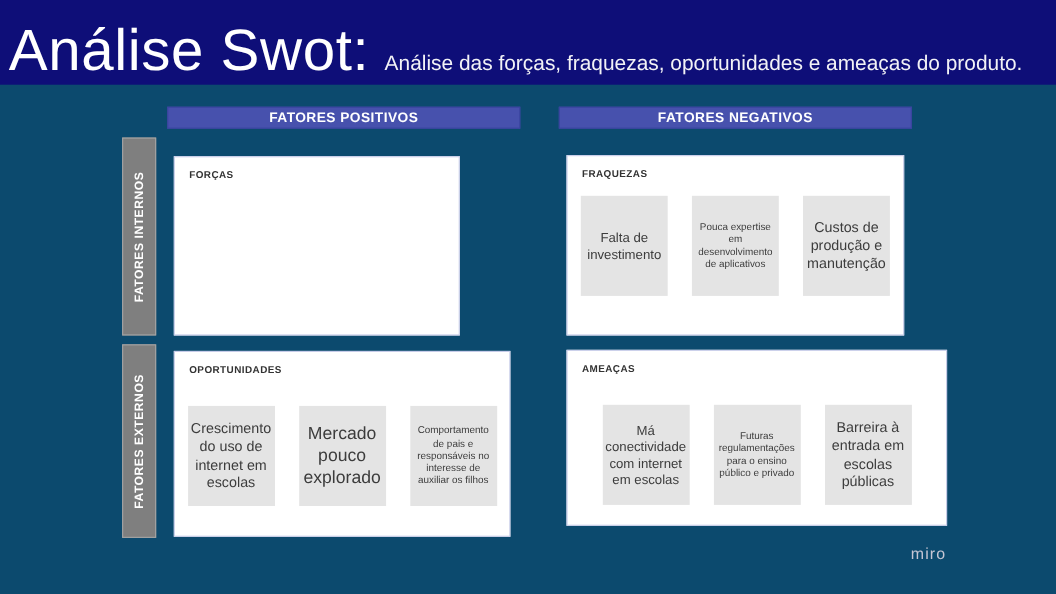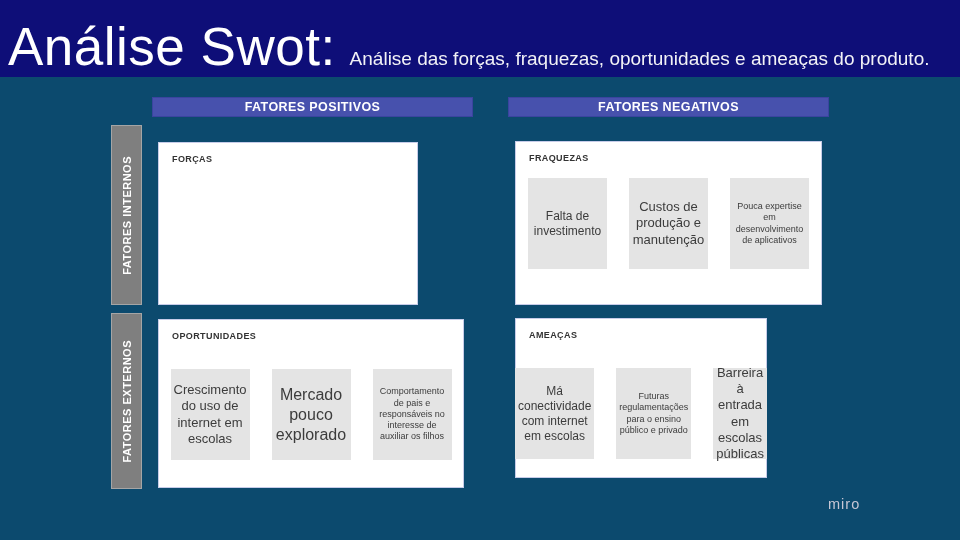--- a/index.html
+++ b/index.html
@@ -28,21 +28,21 @@
   .row-bar.external { top:313px; height:176px; }
 
   
   .quad { position:absolute; background:#ffffff; border:1px solid #c7cce9; box-sizing:border-box; }
   .quad .qlabel { position:absolute; top:11px; left:13px; font-size:9px; font-weight:bold; color:#333333;
                   letter-spacing:0.4px; }
   .quad .cards { position:absolute; left:0; right:0; display:flex; justify-content:center; gap:22px; }
   .quad.forcas        { left:158px; top:142px; width:260px; height:163px; }
   .quad.fraquezas     { left:515px; top:141px; width:307px; height:164px; }
   .quad.oportunidades { left:158px; top:319px; width:306px; height:169px; }
-  .quad.ameacas       { left:515px; top:318px; width:252px; height:160px; }
+  .quad.ameacas       { left:515px; top:318px; width:346px; height:160px; }
   .quad.forcas        .cards { top:40px; }
   .quad.fraquezas     .cards { top:36px; }
   .quad.oportunidades .cards { top:49px; }
   .quad.ameacas       .cards { top:49px; }
 
   .card { width:79px; height:91px; background:#e4e4e4; display:flex; align-items:center; justify-content:center;
           text-align:center; color:#3c3c3c; box-sizing:border-box; padding:3px; line-height:1.25; }
   .fs-xs { font-size:9px; }
   .fs-sm { font-size:12px; }
   .fs-md { font-size:13px; }
@@ -76,22 +76,22 @@
   </div>
 
   <div class="quad forcas">
     <div class="qlabel">FORÇAS</div>
   </div>
 
   <div class="quad fraquezas">
     <div class="qlabel">FRAQUEZAS</div>
     <div class="cards">
       <div class="card fs-sm">Falta de investimento</div>
+      <div class="card fs-xs">Pouca  expertise em desenvolvimento de aplicativos</div>
       <div class="card fs-md">Custos de produção e manutenção</div>
-      <div class="card fs-xs">Pouca  expertise em desenvolvimento de aplicativos</div>
     </div>
   </div>
 
   <div class="quad oportunidades">
     <div class="qlabel">OPORTUNIDADES</div>
     <div class="cards">
       <div class="card fs-md">Crescimento do uso de internet em escolas</div>
       <div class="card fs-lg">Mercado pouco explorado</div>
       <div class="card fs-xs">Comportamento de pais e responsáveis no interesse de auxiliar os filhos</div>
     </div>

